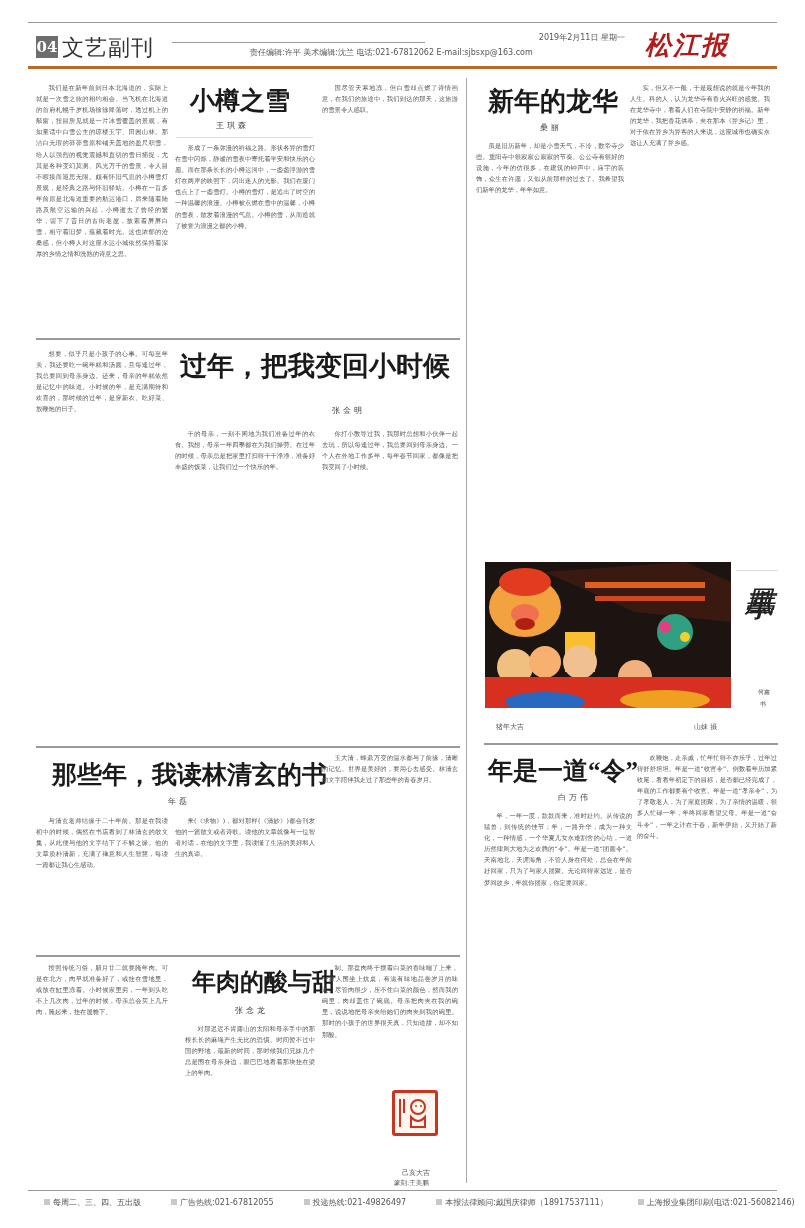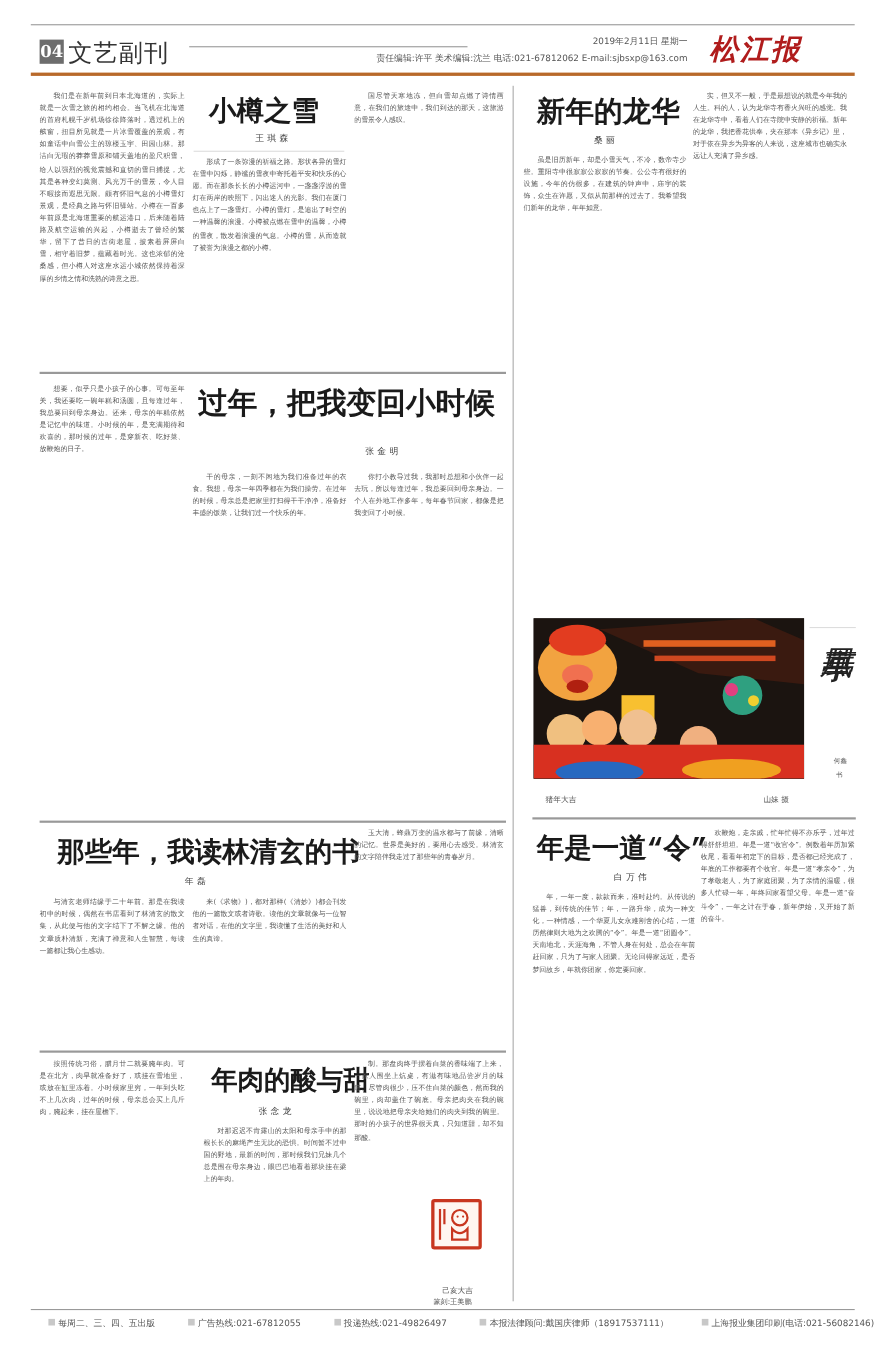--- a/index.html
+++ b/index.html
@@ -6,25 +6,25 @@
   body{width:805px;height:1228px;position:relative;overflow:hidden;font-family:"DejaVu Sans","Liberation Sans",sans-serif;color:#222;}
   .hline{position:absolute;height:1px;background:#aaa;}
   .vline{position:absolute;width:1px;background:#aaa;}
   .masthead-top{position:absolute;left:28px;right:28px;top:22px;height:1px;background:#9a9a9a;}
   .masthead-bottom{position:absolute;left:28px;right:28px;top:66px;height:3px;background:#b8692a;}
   .page-num{position:absolute;left:36px;top:36px;width:22px;height:22px;background:#6d6d6d;color:#fff;font-family:"DejaVu Serif",serif;font-size:15px;line-height:22px;text-align:center;font-weight:bold;}
   .section-title{position:absolute;left:62px;top:33px;font-family:"DejaVu Serif",serif;font-size:22px;font-weight:normal;color:#333;letter-spacing:1px;}
   .date{position:absolute;right:382px;top:32px;font-size:8px;color:#555;}
   .date{left:330px;right:auto;width:295px;text-align:right;}
   .editor-line{position:absolute;left:172px;top:42px;width:253px;height:1px;background:#999;}
-  .editors{position:absolute;left:250px;top:47px;width:375px;text-align:right;font-size:8px;color:#555;white-space:nowrap;}
+  .editors{position:absolute;left:250px;top:47px;width:375px;font-size:8px;color:#555;white-space:nowrap;}
   .logo{position:absolute;left:645px;top:28px;font-family:"DejaVu Serif",serif;font-size:26px;font-style:italic;font-weight:bold;color:#b01c1c;letter-spacing:2px;}
   .col{position:absolute;font-size:6.3px;line-height:11.1px;color:#555;text-align:justify;overflow:hidden;word-break:break-all;}
   .col p{margin:0;text-indent:2em;}
-  .headline{position:absolute;font-family:Liberation Mono, monospace;font-weight:bold;color:#1a1a1a;white-space:nowrap;}
+  .headline{position:absolute;font-family:Liberation Serif, serif;font-weight:bold;color:#1a1a1a;white-space:nowrap;}
   .byline{position:absolute;font-family:"DejaVu Serif",serif;font-size:8px;color:#444;letter-spacing:3px;}
   .photo{position:absolute;overflow:hidden;background:#1b1410;}
   .caption{position:absolute;font-size:7px;color:#555;}
   .calli{position:absolute;font-family:"DejaVu Serif",serif;color:#222;}
   .seal{position:absolute;border:3px solid #c8361f;border-radius:3px;background:#fff6f0;}
   .footer{position:absolute;left:28px;right:28px;top:1196px;height:12px;display:flex;gap:14px;font-size:8px;color:#555;white-space:nowrap;}
   .footer .item{display:flex;align-items:center;gap:3px;padding-left:16px;}
   .footer .sq{width:6px;height:6px;background:#c8c8c8;display:inline-block;}
 </style>
 </head>
@@ -39,21 +39,21 @@
 <div class="logo">松江报</div>
 <div class="masthead-bottom"></div>
 
 <div class="vline" style="left:466px;top:78px;height:1105px;"></div>
 
 <div>
   <div class="col" style="left:36px;top:82px;width:132px;height:248px;">
       <p>我们是在新年前到日本北海道的，实际上就是一次雪之旅的相约相会。当飞机在北海道的首府札幌千岁机场徐徐降落时，透过机上的舷窗，扭目所见就是一片冰雪覆盖的景观，有如童话中白雪公主的琼楼玉宇、田园山林。那洁白无瑕的莽莽雪原和铺天盖地的盈尺积雪，给人以强烈的视觉震撼和直切的雪日捕捉，尤其是各种变幻莫测、风光万千的雪景，令人目不暇接而遐思无限。颇有怀旧气息的小樽雪灯景观，是经典之路与怀旧驿站。小樽在一百多年前原是北海道重要的航运港口，后来随着陆路及航空运输的兴起，小樽逝去了曾经的繁华，留下了昔日的古街老屋，披素着屏屏白雪，相守着旧梦，蕴藏着时光。这也浓郁的沧桑感，但小樽人对这座水运小城依然保持着深厚的乡情之情和洗熟的诗意之思。</p>
     </div>
   <div class="headline" style="left:190px;top:84px;font-size:25px;">小樽之雪</div>
-  <div class="byline" style="left:232px;top:120px;">王琪森</div>
+  <div class="byline" style="left:216px;top:120px;">王琪森</div>
   <div class="hline" style="left:176px;top:137px;width:137px;background:#ddd;"></div>
   <div class="col" style="left:175px;top:142px;width:140px;height:188px;">
       <p>形成了一条弥漫的祈福之路。形状各异的雪灯在雪中闪烁，静谧的雪夜中寄托着平安和快乐的心愿。而在那条长长的小樽运河中，一盏盏浮游的雪灯在两岸的映照下，闪出迷人的光影。我们在厦门也点上了一盏雪灯。小樽的雪灯，是追出了时空的一种温馨的浪漫。小樽被点燃在雪中的温馨，小樽的雪夜，散发着浪漫的气息。小樽的雪，从而造就了被誉为浪漫之都的小樽。</p>
     </div>
   <div class="col" style="left:322px;top:82px;width:136px;height:248px;">
       <p>国尽管天寒地冻，但白雪却点燃了诗情画意，在我们的旅途中，我们到达的那天，这旅游的雪景令人感叹。</p>
     </div>
 </div>
 
 <div class="hline" style="left:36px;top:338px;width:424px;background:#999;height:2px;"></div>

